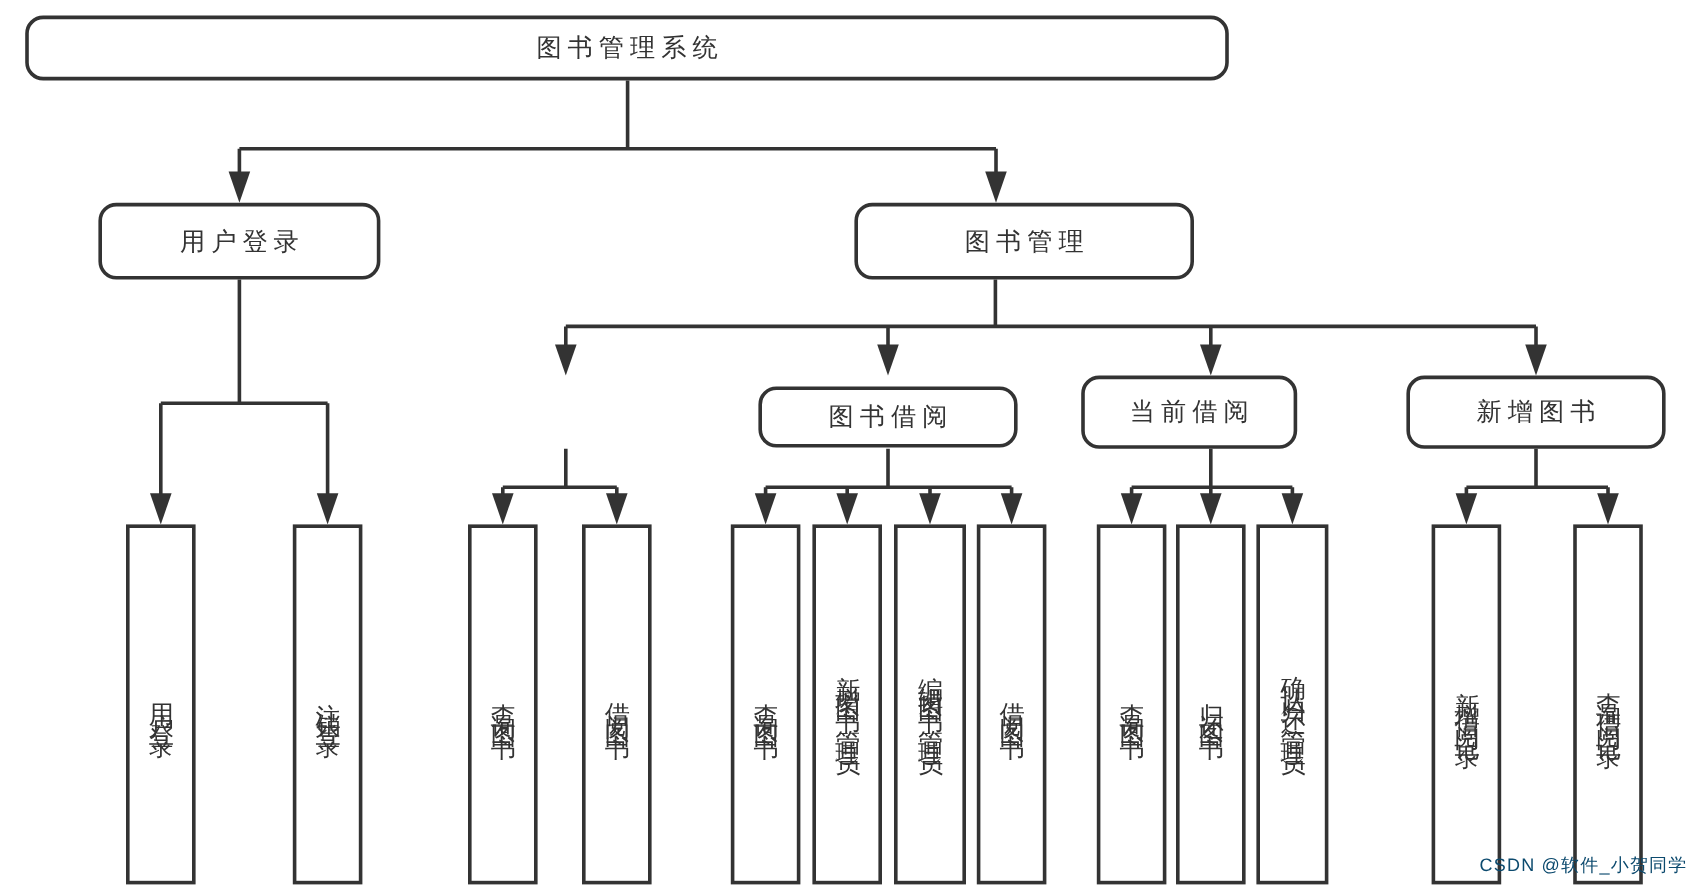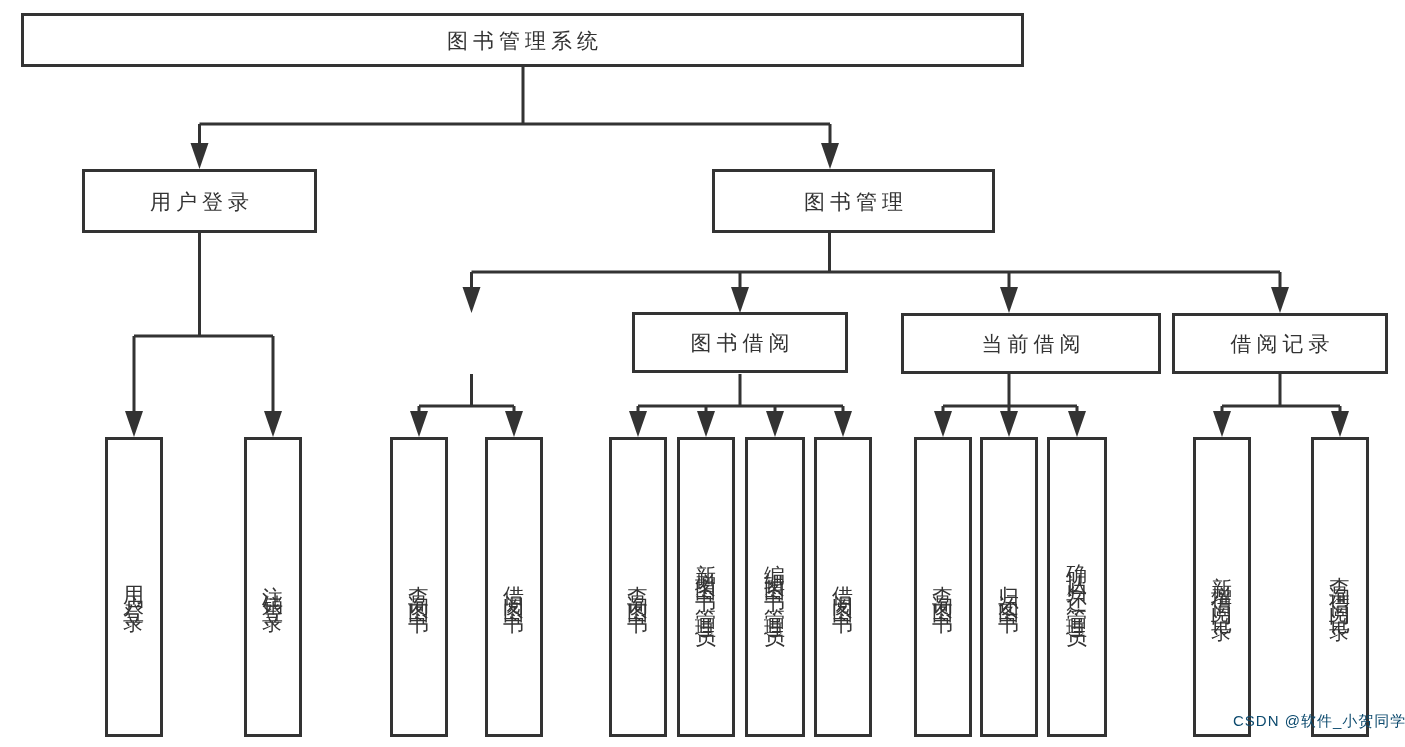--- a/index.html
+++ b/index.html
@@ -29,20 +29,21 @@
     display: flex;
     align-items: center;
     justify-content: center;
     font-size: 21px;
     line-height: 1;
   }
   .node-h {
     letter-spacing: 5px;
     text-indent: 5px;
     white-space: nowrap;
+    border-radius: 15px;
   }
   .node-v {
     writing-mode: vertical-rl;
     text-orientation: mixed;
     letter-spacing: 9px;
   }
   .watermark {
     position: absolute;
     left: 1233px;
     top: 712px;
@@ -112,23 +113,23 @@
       <polygon points="1213,411 1231,411 1222,437"></polygon>
       <polygon points="1331,411 1349,411 1340,437"></polygon>
     </g>
   </svg>
 
   <div class="node node-h" style="left:21px; top:13px; width:1003px; height:54px">图书管理系统</div>
 
   <div class="node node-h" style="left:82px; top:169px; width:235px; height:64px">用户登录</div>
   <div class="node node-h" style="left:712px; top:169px; width:283px; height:64px">图书管理</div>
 
-  <div class="node node-h" style="left:632px; top:312px; width:216px; height:61px">图书借阅</div>
-  <div class="node node-h" style="left:901px; top:313px; width:260px; height:61px">当前借阅</div>
-  <div class="node node-h" style="left:1172px; top:313px; width:216px; height:61px">借阅记录</div>
+  <div class="node node-h" style="left:632px; top:322px; width:216px; height:51px">图书借阅</div>
+  <div class="node node-h" style="left:901px; top:313px; width:180px; height:61px">当前借阅</div>
+  <div class="node node-h" style="left:1172px; top:313px; width:216px; height:61px">新增图书</div>
 
   <div class="node node-v" style="left:105px; top:437px; width:58px; height:300px">用户登录</div>
   <div class="node node-v" style="left:244px; top:437px; width:58px; height:300px">注销登录</div>
 
   <div class="node node-v" style="left:390px; top:437px; width:58px; height:300px">查询图书</div>
   <div class="node node-v" style="left:485px; top:437px; width:58px; height:300px">借阅图书</div>
 
   <div class="node node-v" style="left:609px; top:437px; width:58px; height:300px">查询图书</div>
   <div class="node node-v" style="left:677px; top:437px; width:58px; height:300px">新增图书（管理员）</div>
   <div class="node node-v" style="left:745px; top:437px; width:60px; height:300px">编辑图书（管理员）</div>

